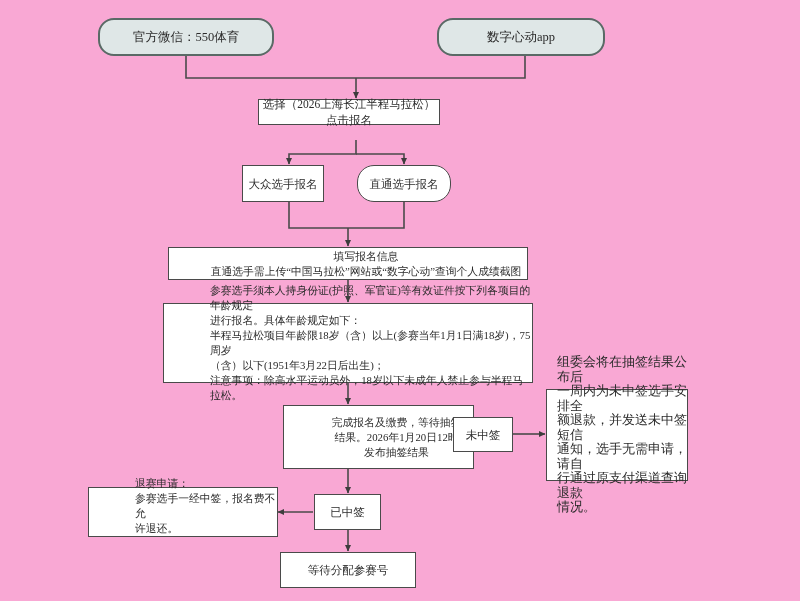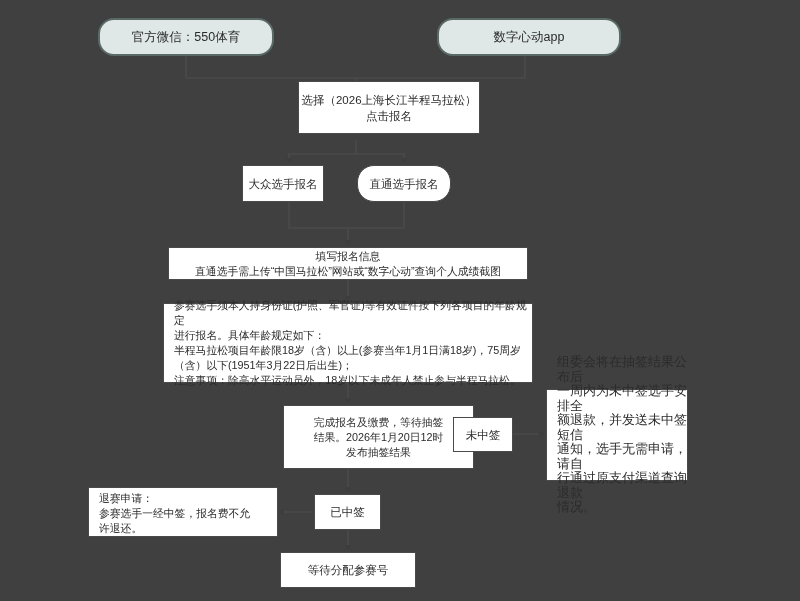--- a/index.html
+++ b/index.html
@@ -4,22 +4,22 @@
 <style>
   html, body {
     margin: 0;
     padding: 0;
     background: #ffffff;
   }
   #canvas {
     position: relative;
     width: 800px;
     height: 601px;
-    background: #404040;
-    font-family: Liberation Sans, sans-serif;
+    background: #f9a8d4;
+    font-family: Liberation Serif, serif;
     overflow: hidden;
   }
   #wires {
     position: absolute;
     left: 0; top: 0;
     width: 800px;
     height: 601px;
     pointer-events: none;
   }
   .node {
@@ -47,21 +47,21 @@
   .node.left-align {
     justify-content: flex-start;
     text-align: left;
   }
   .node.left-align .txt {
     padding-left: 10px;
     text-align: left;
   }
   .fs13 { font-size: 12.5px; line-height: 17px; }
   .fs12 { font-size: 11.5px; line-height: 16px; }
-  .fs11 { font-size: 10.8px; line-height: 15px; }
+  .fs11 { font-size: 10.8px; line-height: 15px; padding-left: 36px; }
   .fs10 { font-size: 13px; line-height: 14.5px; }
 </style>
 </head>
 <body>
 
 <div id="canvas">
 
   <svg id="wires" viewBox="0 0 800 601" xmlns="http://www.w3.org/2000/svg">
     <defs>
       <marker id="arrow" markerWidth="9" markerHeight="9" refX="6.4" refY="3.2" orient="auto" markerUnits="userSpaceOnUse">
@@ -93,25 +93,25 @@
       <path d="M313,512 L278,512" marker-end="url(#arrow)"></path>
 
       <path d="M348,530 L348,551" marker-end="url(#arrow)"></path>
     </g>
   </svg>
 
   <div class="node pill fs13" style="left:98px; top:18px; width:176px; height:38px;">
     <span class="txt">官方微信：550体育</span>
   </div>
 
-  <div class="node pill fs13" style="left:437px; top:18px; width:184px; height:38px;">
+  <div class="node pill fs13" style="left:437px; top:18px; width:168px; height:38px;">
     <span class="txt">数字心动app</span>
   </div>
 
-  <div class="node fs12" style="left:258px; top:81px; width:182px; height:53px;margin-left:40px;">
+  <div class="node fs12" style="left:258px; top:99px; width:182px; height:26px;">
     <span class="txt">选择（2026上海长江半程马拉松）
 点击报名</span>
   </div>
 
   <div class="node fs12" style="left:242px; top:165px; width:82px; height:37px;">
     <span class="txt">大众选手报名</span>
   </div>
 
   <div class="node fs12" style="left:357px; top:165px; width:94px; height:37px;border-radius:17px;">
     <span class="txt">直通选手报名</span>

